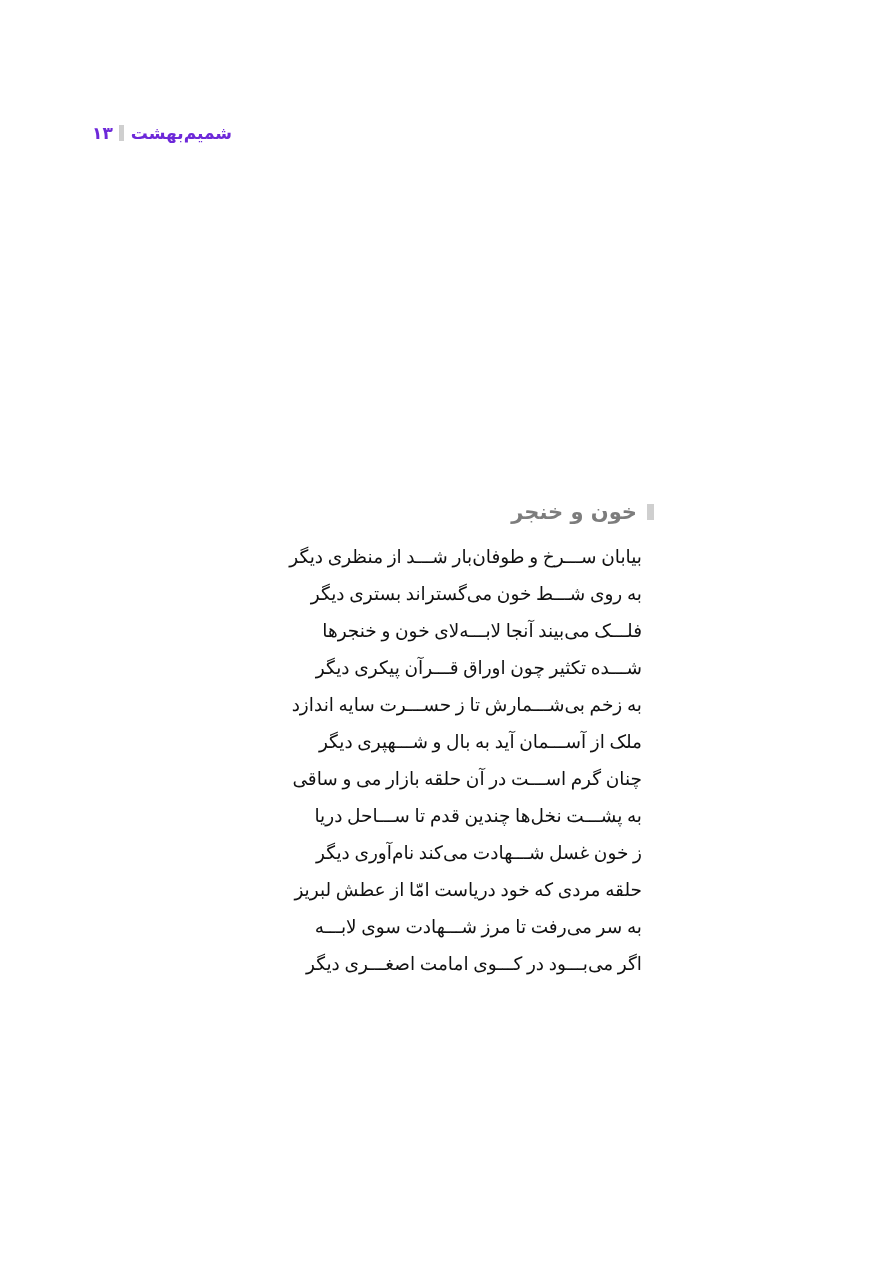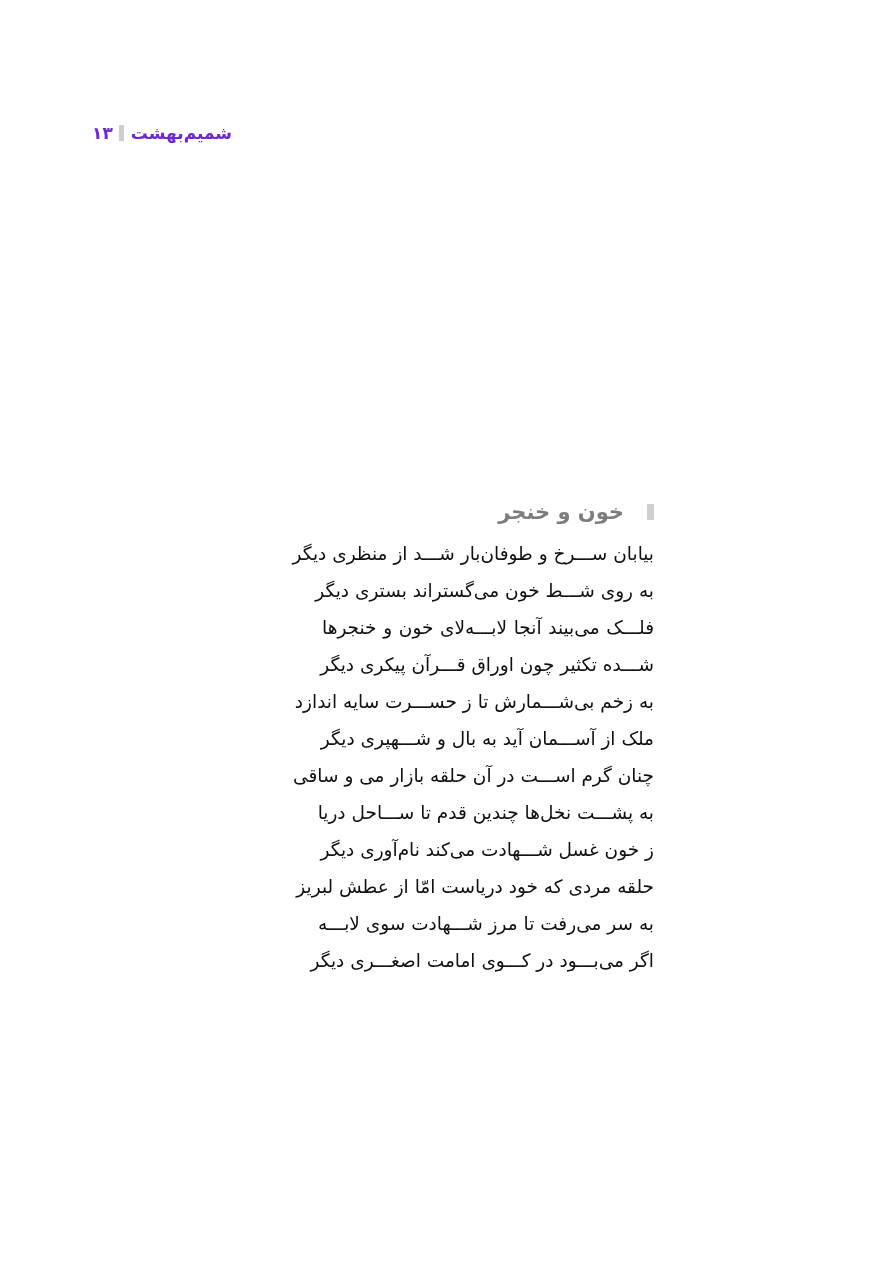--- a/index.html
+++ b/index.html
@@ -49,34 +49,34 @@
     }
     .poem-title {
       display: flex;
       align-items: center;
       direction: rtl;
       height: 30px;
       color: #7d7d7d;
       font-size: 21px;
       font-weight: bold;
       margin-bottom: 8px;
-      gap: 13px;
     }
     .poem-title .marker {
       display: inline-block;
       width: 7px;
       height: 16px;
       background: #cfcfcf;
       margin-left: 10px;
       margin-right: 0;
     }
     .poem-lines {
-      margin: 0;
+      margin: 12px;
       padding: 0;
       list-style: none;
+      font-family: Liberation Serif, serif;
     }
     .poem-line {
       height: 37px;
       line-height: 37px;
       font-size: 18.5px;
       color: #111111;
       text-align: justify;
       text-align-last: justify;
       white-space: nowrap;
       direction: rtl;

